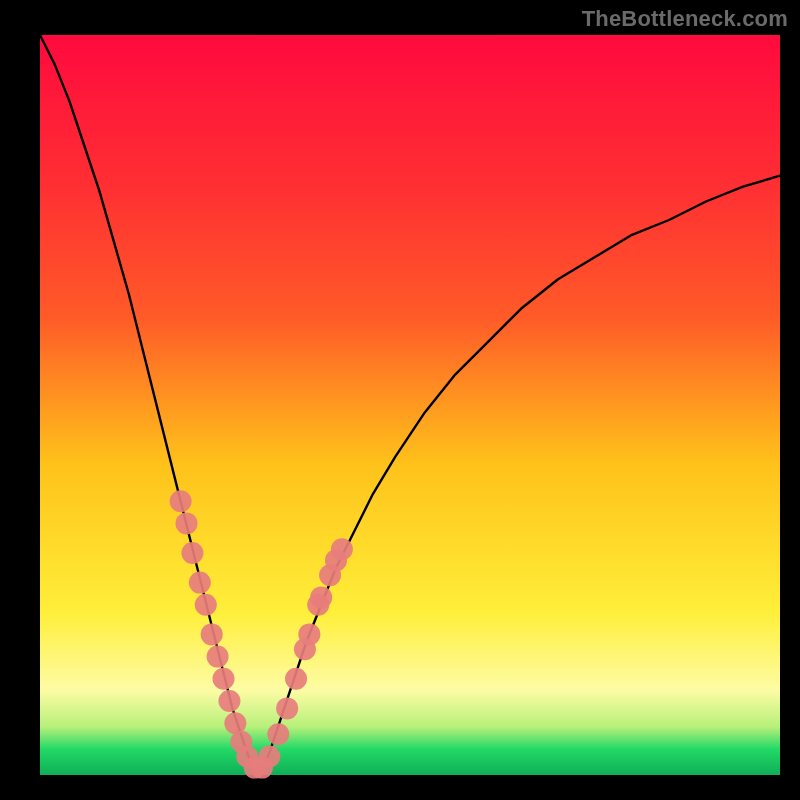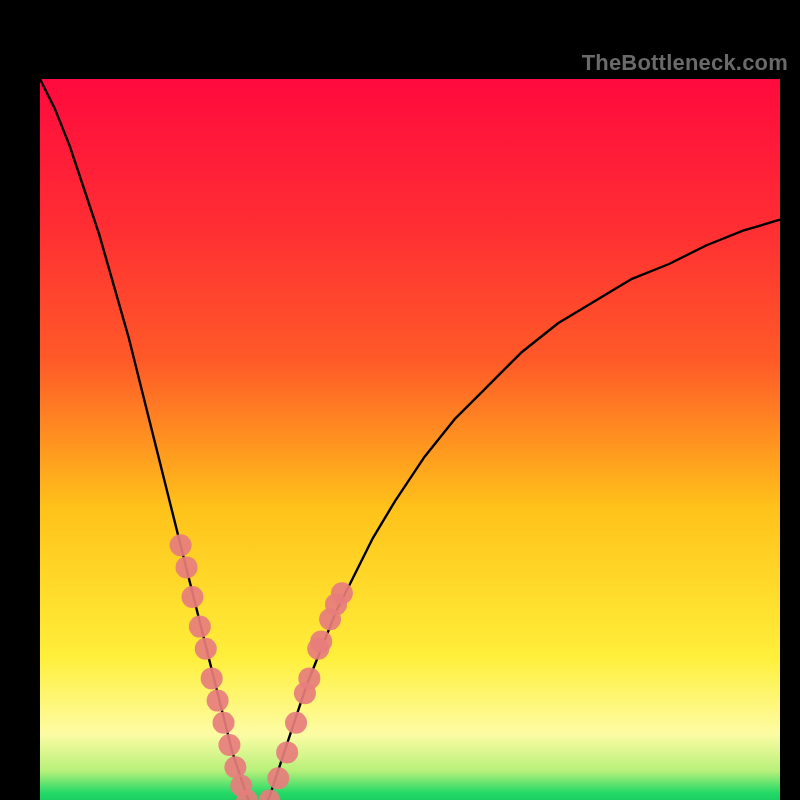--- a/index.html
+++ b/index.html
@@ -9,21 +9,20 @@
     height: 800px;
     overflow: hidden;
     background: #000;
     font-family: Arial, Helvetica, sans-serif;
   }
   .stage {
     position: relative;
     width: 800px;
     height: 604px;
     background: #000;
-    margin-top: 44px;
   }
   .watermark {
     position: absolute;
     top: 6px;
     right: 12px;
     color: #6a6a6a;
     font-size: 22px;
     font-weight: 600;
     letter-spacing: 0.2px;
     user-select: none;

